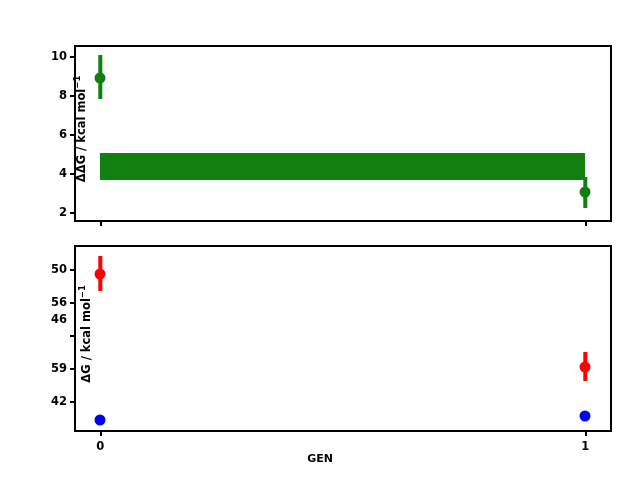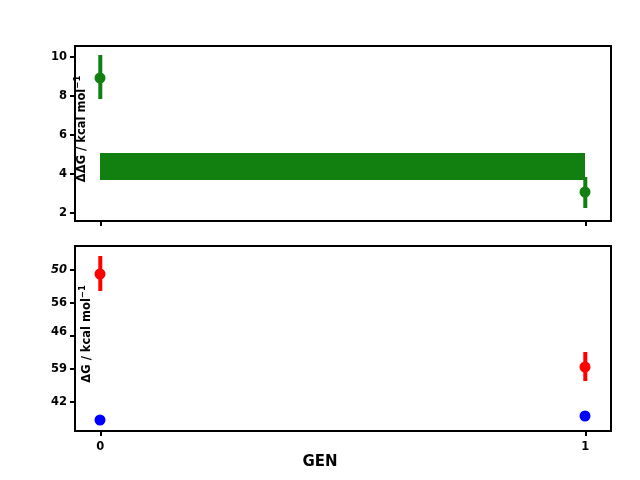--- a/index.html
+++ b/index.html
@@ -46,21 +46,21 @@
     transform-origin:center center;
     transform:rotate(-90deg);
     font-size:11.5px;font-weight:bold;color:#000;white-space:nowrap;
     text-align:center;
   }
   #ylabel-top{left:-96px;top:74px;width:200px;}
   #ylabel-bottom{left:-91px;top:79px;width:200px;}
   .ylabel sup{font-size:8.5px;vertical-align:super;}
   .xlabel{
     position:absolute;left:0;width:640px;top:452px;
-    text-align:center;font-size:15px;font-weight:bold;color:#000;
+    text-align:center;font-size:11px;font-weight:bold;color:#000;
   }
 
   
   .band{position:absolute;}
   .errbar{position:absolute;width:3.4px;transform:translateX(-50%);}
   .marker{
     position:absolute;border-radius:50%;
     transform:translate(-50%,-50%);
   }
 
@@ -132,25 +132,25 @@
         <div class="marker" title="complex" style="left: 24.2545px; top: 26.56px; width: 11px; height: 11px; background: rgb(255, 0, 0);"></div>
         <div class="errbar" style="left: 509.345px; top: 104.58px; height: 29.88px; background: rgb(255, 0, 0);"></div>
         <div class="marker" title="complex" style="left: 509.345px; top: 119.52px; width: 11px; height: 11px; background: rgb(255, 0, 0);"></div>
       </div>
     <div id="ticks-bottom">
         <div class="ytick" style="top: 154.38px;"></div>
         <div class="ytick-label" style="top: 154.38px;">42</div>
         <div class="ytick" style="top: 121.18px;"></div>
         <div class="ytick-label" style="top: 121.18px;">59</div>
         <div class="ytick" style="top: 87.98px;"></div>
-        <div class="ytick-label" style="top: 84px;">46</div>
+        <div class="ytick-label" style="top: 72px;">46</div>
         <div class="ytick" style="top: 54.78px;"></div>
         <div class="ytick-label" style="top: 54.78px;">56</div>
         <div class="ytick" style="top: 21.58px;"></div>
-        <div class="ytick-label" style="top: 21.58px; font-style: italic;">50</div>
+        <div class="ytick-label" style="top: 21.58px;">50</div>
       </div>
     <div id="xticks-bottom">
         <div class="xtick" style="left: 24.2545px;"></div>
         <div class="xtick-label" style="left: 24.2545px;">0</div>
         <div class="xtick" style="left: 509.345px;"></div>
         <div class="xtick-label" style="left: 509.345px;">1</div>
       </div>
 
     <div class="ylabel" id="ylabel-bottom">
       <span>ΔG / kcal mol</span><sup>−1</sup>

